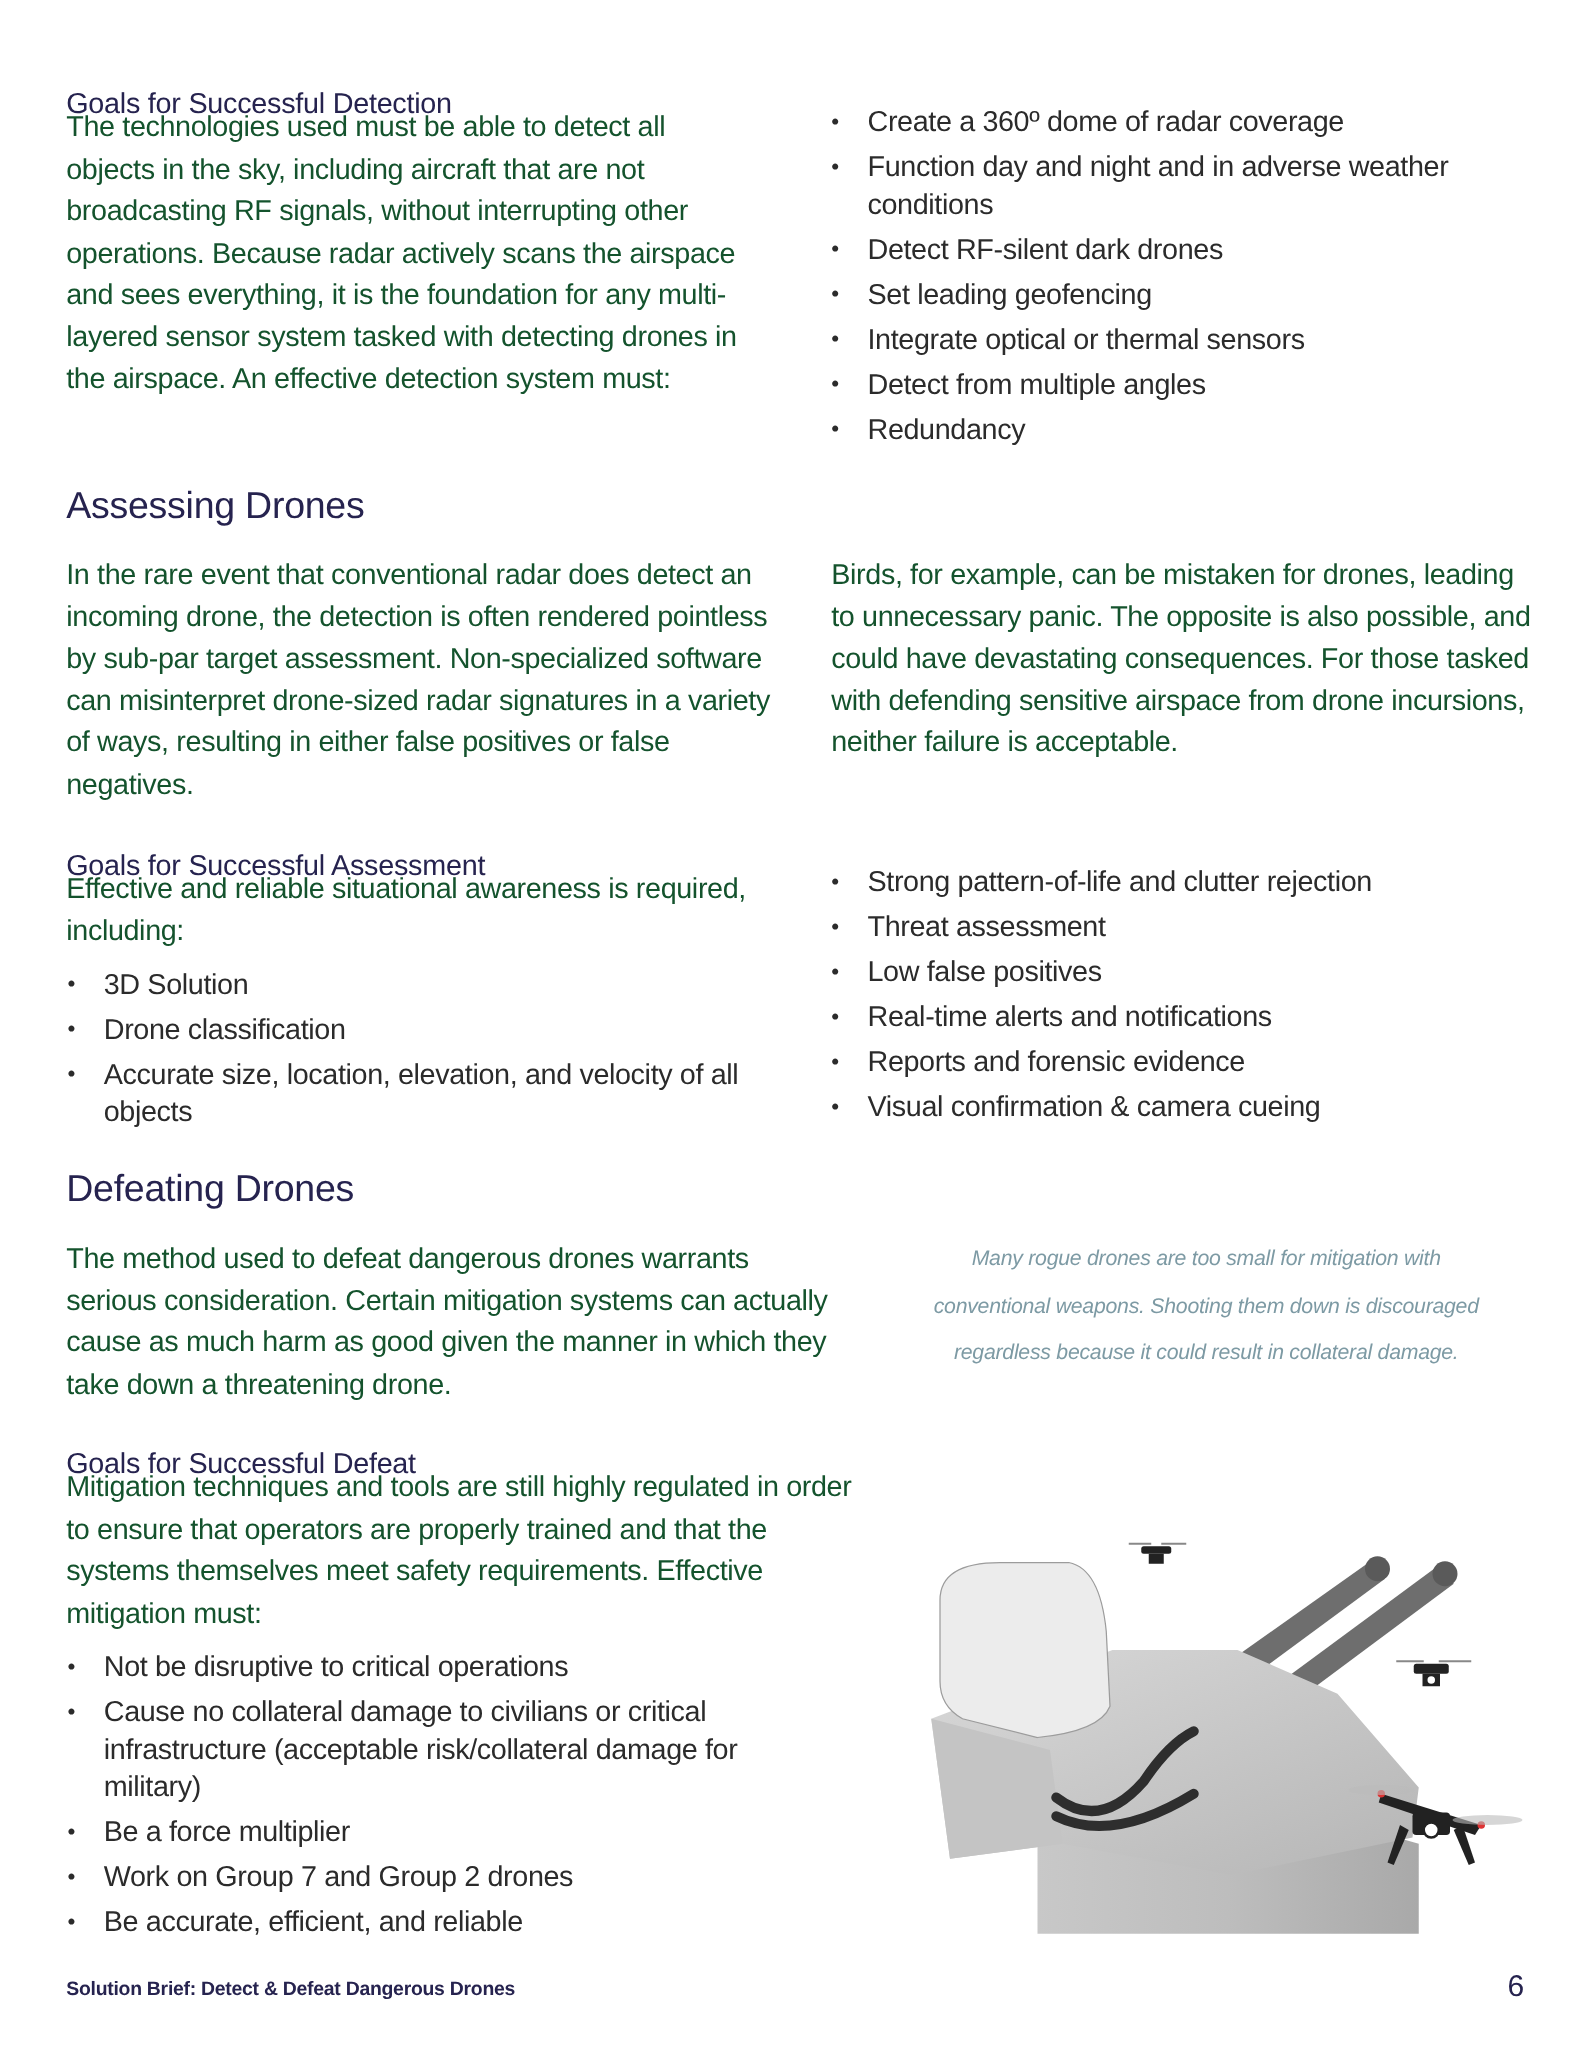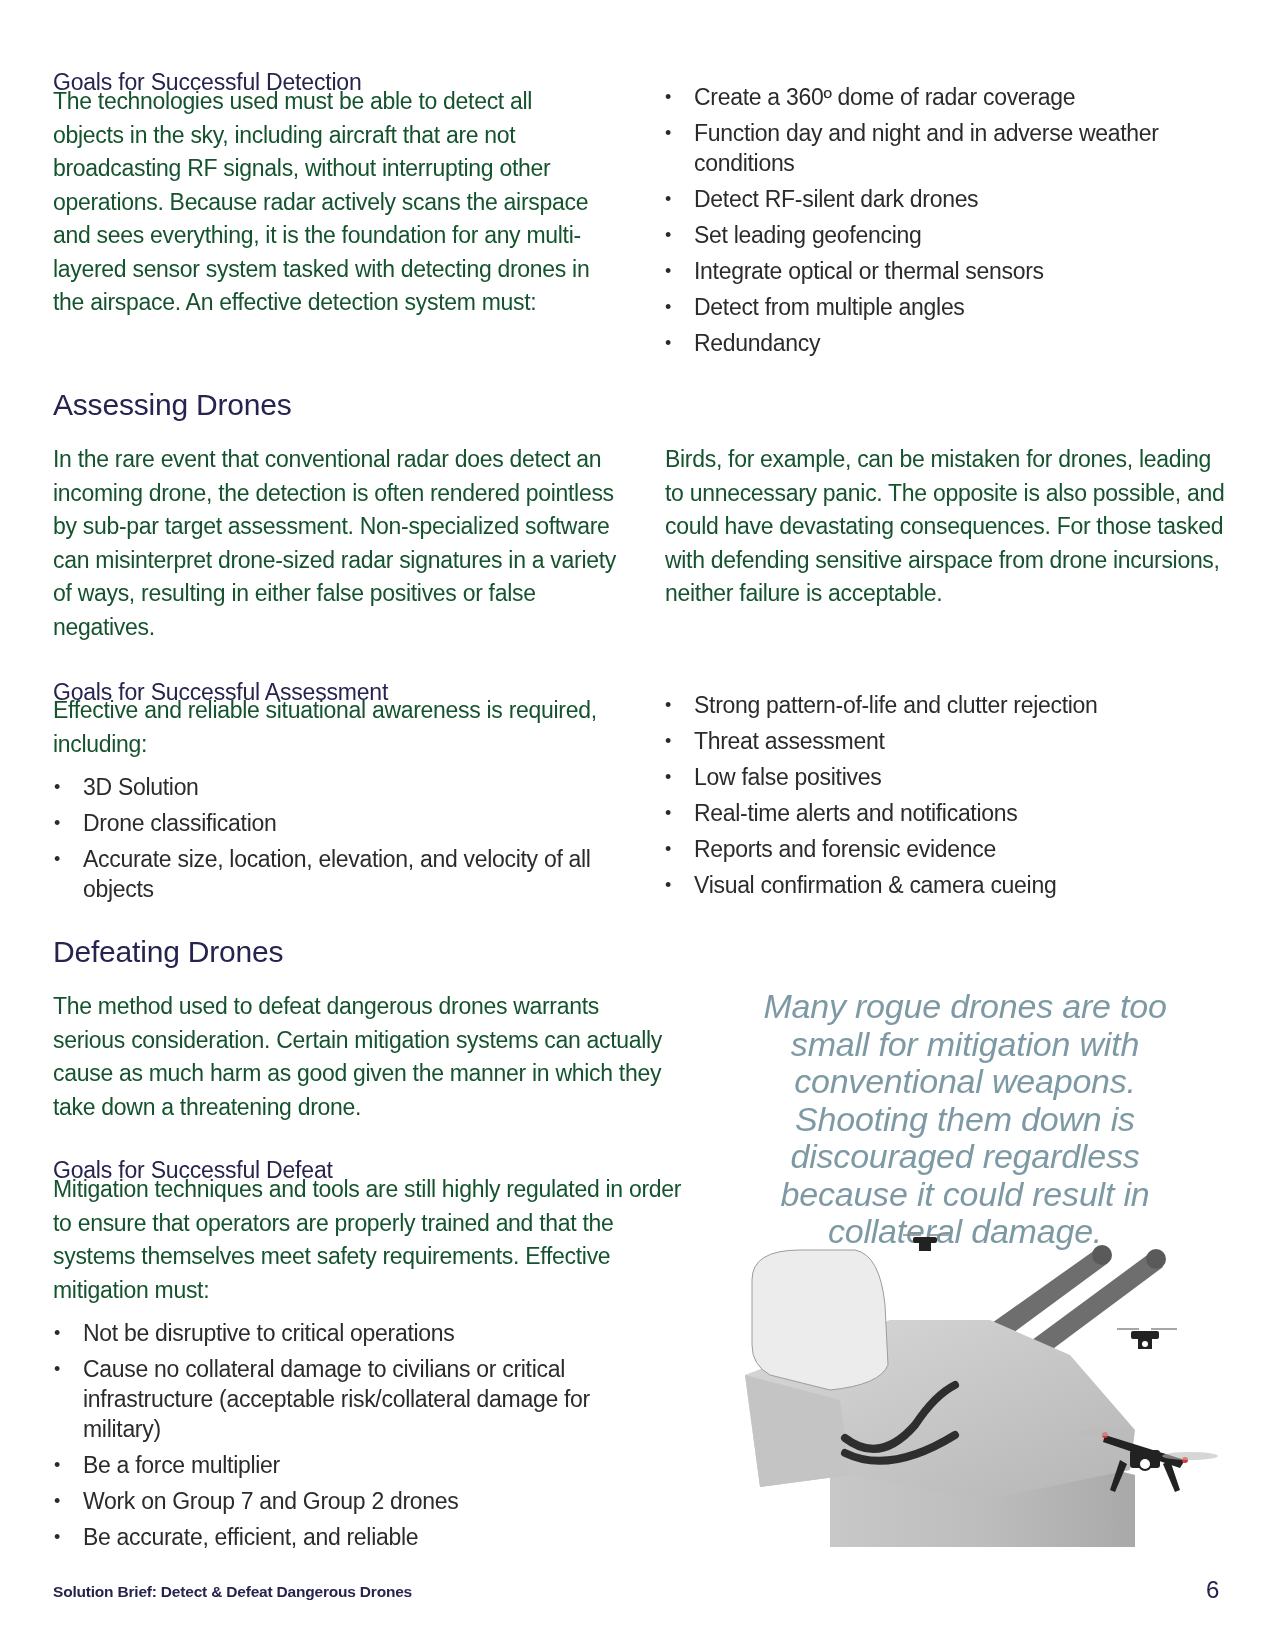--- a/index.html
+++ b/index.html
@@ -5,21 +5,21 @@
   html, body { margin: 0; padding: 0; background: #ffffff; }
   body { width: 1275px; height: 1650px; position: relative; overflow: hidden;
          font-family: "Liberation Sans", sans-serif; color: #2b2b2b; }
   .abs { position: absolute; }
   .h2 { font-size: 30px; color: #26234f; font-weight: 400; letter-spacing: -0.2px; }
   .h3 { font-size: 23px; color: #26234f; font-weight: 400; letter-spacing: -0.2px; margin-top: 22px; }
   .p  { font-size: 23px; line-height: 33.5px; color: #14532d; font-weight: 300; letter-spacing: -0.3px; }
   ul.bl { list-style: none; margin: 0; padding: 0; }
   ul.bl li { position: relative; padding-left: 30px; font-size: 23px; line-height: 30px; margin-bottom: 6px; color: #2b2b2b; letter-spacing: -0.3px; }
   ul.bl li .dot { position: absolute; left: 1px; top: 0; font-size: 18px; }
-  .quote { font-style: italic; font-size: 34px; line-height: 37.5px; color: #7d9aa4; text-align: center; letter-spacing: -0.2px; }
+  .quote { font-style: italic; font-size: 17px; line-height: 37.5px; color: #7d9aa4; text-align: center; letter-spacing: -0.2px; }
   .footer-title { font-size: 15.5px; font-weight: 700; color: #26234f; letter-spacing: -0.2px; }
   .page-num { font-size: 24px; color: #26234f; }
 </style>
 </head>
 <body>
 
 <div class="abs h3" style="left:53px; top:47px;">Goals for Successful Detection</div>
 <div class="abs p" style="left:53px; top:85px; width:555px;">The technologies used must be able to detect all objects in the sky, including aircraft that are not broadcasting RF signals, without interrupting other operations. Because radar actively scans the airspace and sees everything, it is the foundation for any multi-layered sensor system tasked with detecting drones in the airspace. An effective detection system must:</div>
 <ul class="abs bl" style="left:664px; top:82px; width:560px;">
   <li><span class="dot">•</span><span>Create a 360º dome of radar coverage</span></li>

